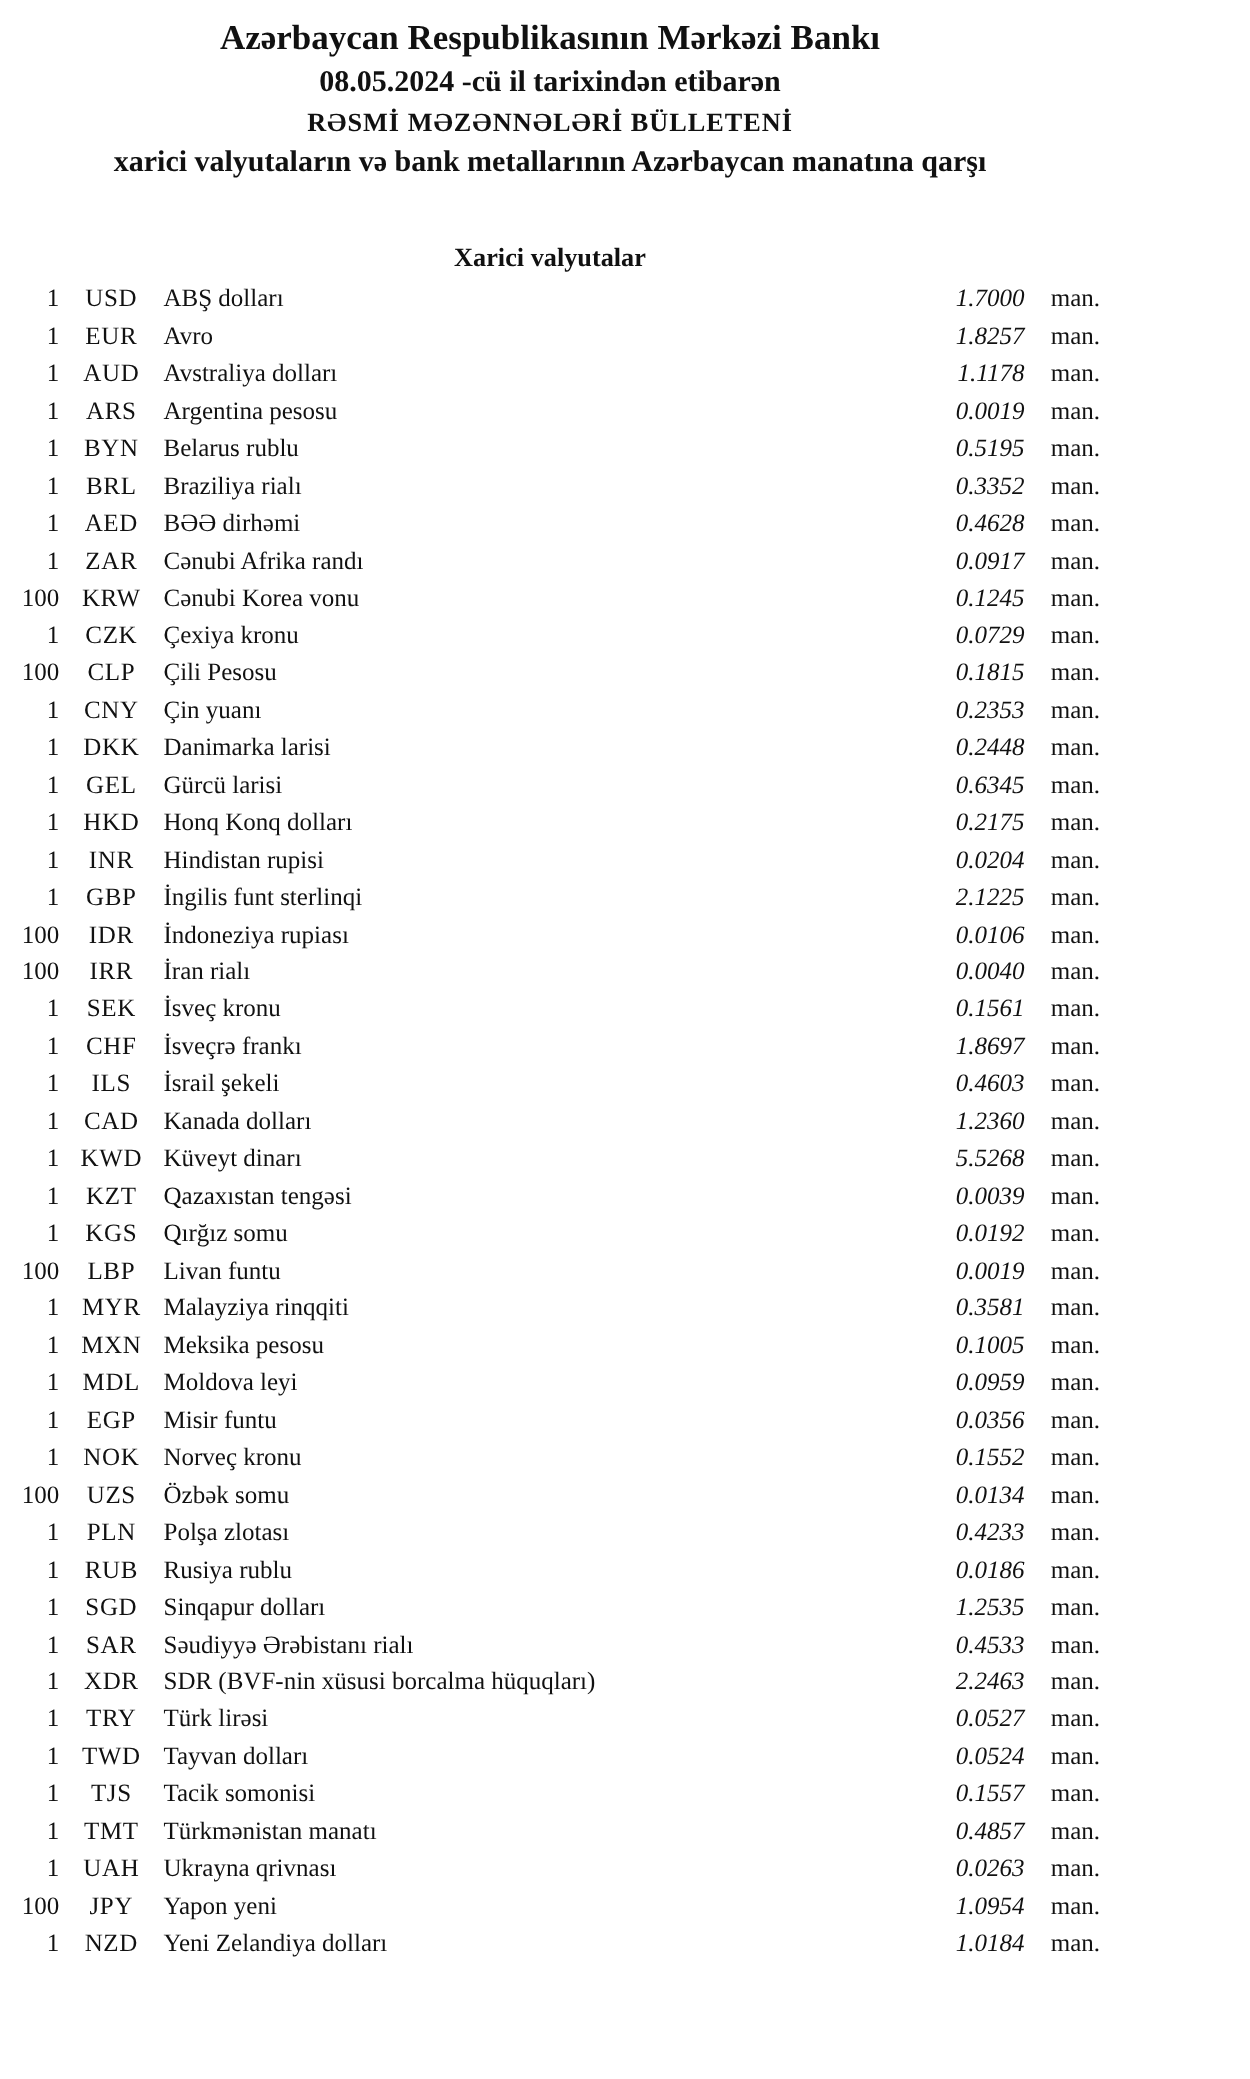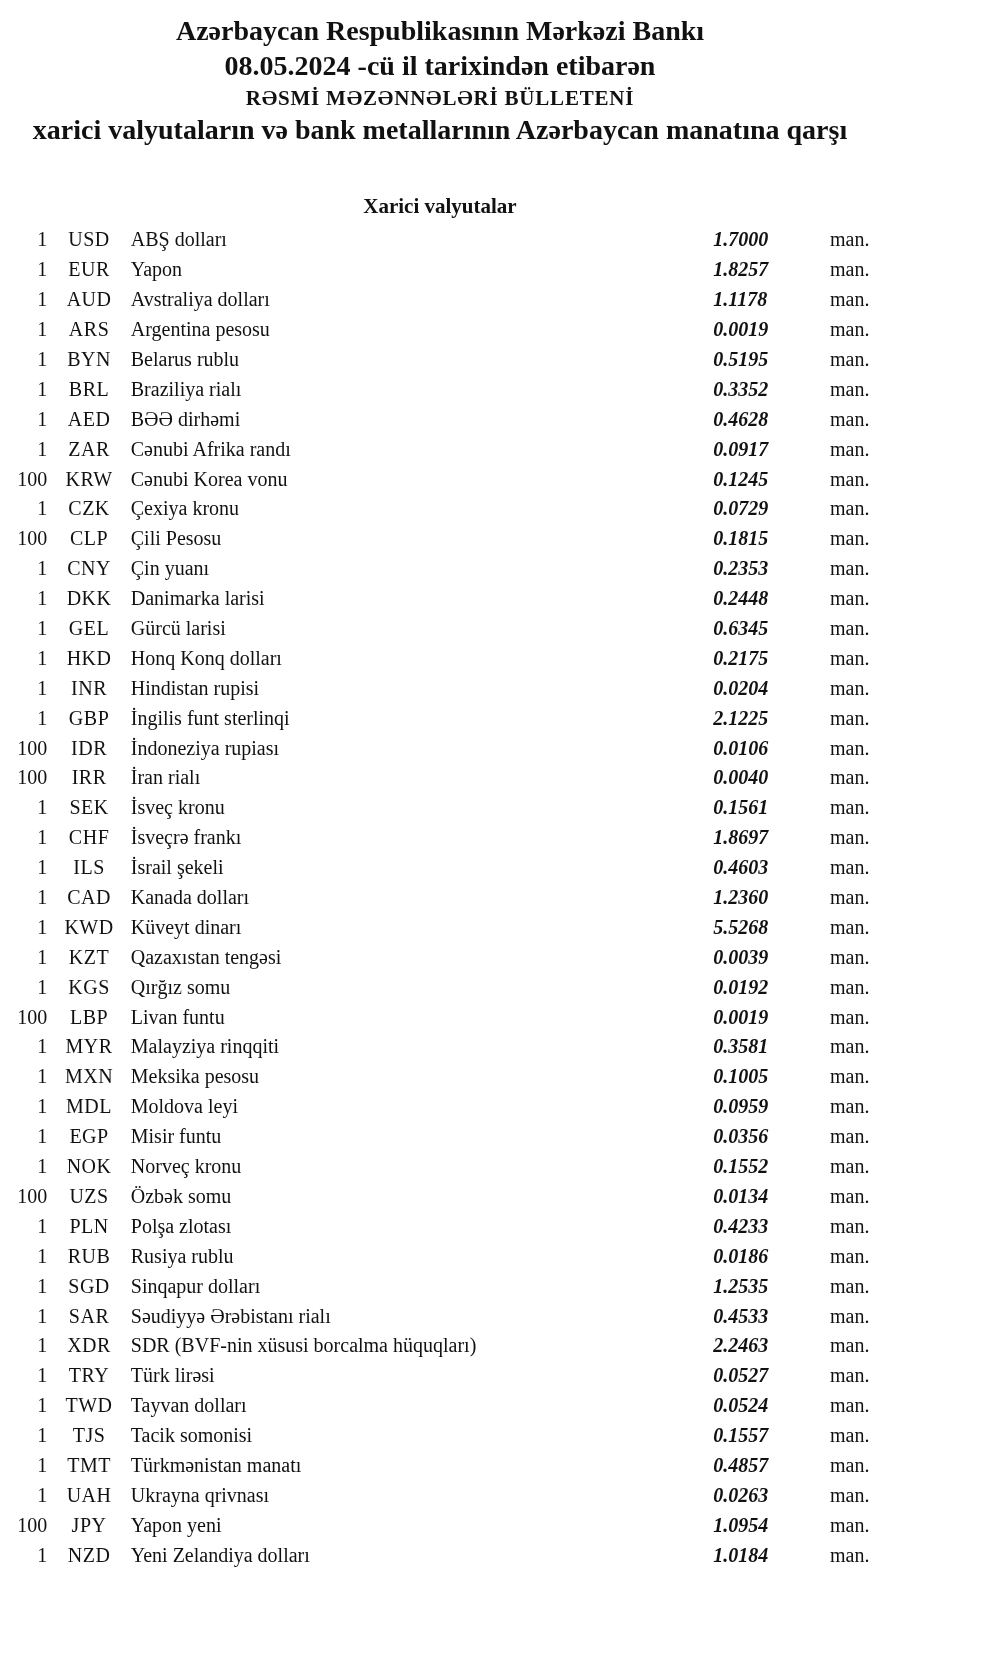--- a/index.html
+++ b/index.html
@@ -20,21 +20,21 @@
   }
   .title {
     text-align: center;
     font-weight: bold;
     font-size: 28px;
     line-height: 38px;
   }
   .hline {
     text-align: center;
     font-weight: bold;
-    font-size: 28px;
+    font-size: 24px;
     line-height: 32px;
   }
   .bulletin {
     font-size: 21px;
     letter-spacing: 0.8px;
   }
   .section-title {
     text-align: center;
     font-weight: bold;
     font-size: 21px;
@@ -50,22 +50,22 @@
     height: 29.9px;
     font-size: 20px;
     padding: 0;
     vertical-align: middle;
     white-space: nowrap;
     overflow: visible;
   }
   td.qty   { width: 40px;  text-align: right; }
   td.code  { width: 86px;  text-align: center; letter-spacing: 0.5px; margin-top: 45px; }
   td.name  { width: 600px; text-align: left; padding-left: 8px; margin-top: 34px; }
-  td.rate  { width: 110px; font-weight: bold; font-style: italic; }
-  td.unit  { width: 62px;  text-align: center; padding-left: 12px; }
+  td.rate  { width: 110px; text-align: right; font-weight: normal; font-style: italic; }
+  td.unit  { width: 62px;  text-align: right; padding-left: 12px; }
 </style>
 </head>
 <body>
 
 <div class="page">
   <div class="title">Azərbaycan Respublikasının Mərkəzi Bankı</div>
   <div class="hline">08.05.2024 -cü il tarixindən etibarən</div>
   <div class="hline bulletin">RƏSMİ MƏZƏNNƏLƏRİ BÜLLETENİ</div>
   <div class="hline">xarici valyutaların və bank metallarının Azərbaycan manatına qarşı</div>
 
@@ -77,21 +77,21 @@
     <td class="qty">1</td>
     <td class="code">USD</td>
     <td class="name">ABŞ dolları</td>
     <td class="rate">1.7000</td>
     <td class="unit">man.</td>
   </tr>
 
   <tr>
     <td class="qty">1</td>
     <td class="code">EUR</td>
-    <td class="name">Yapon</td>
+    <td class="name">Avro</td>
     <td class="rate">1.8257</td>
     <td class="unit">man.</td>
   </tr>
 
   <tr>
     <td class="qty">1</td>
     <td class="code">AUD</td>
     <td class="name">Avstraliya dolları</td>
     <td class="rate">1.1178</td>
     <td class="unit">man.</td>

